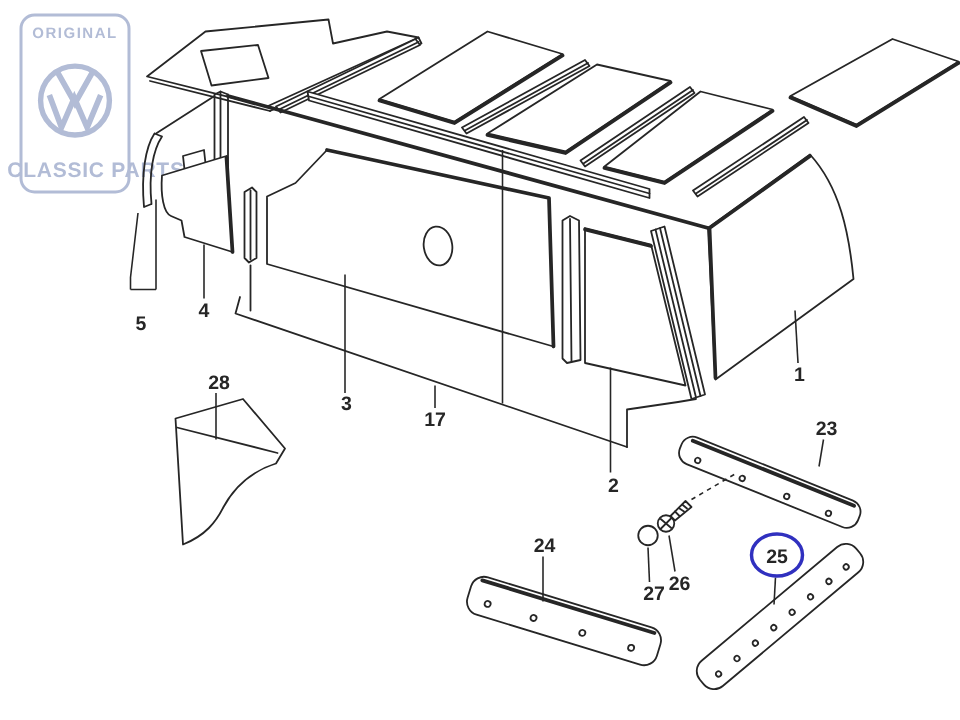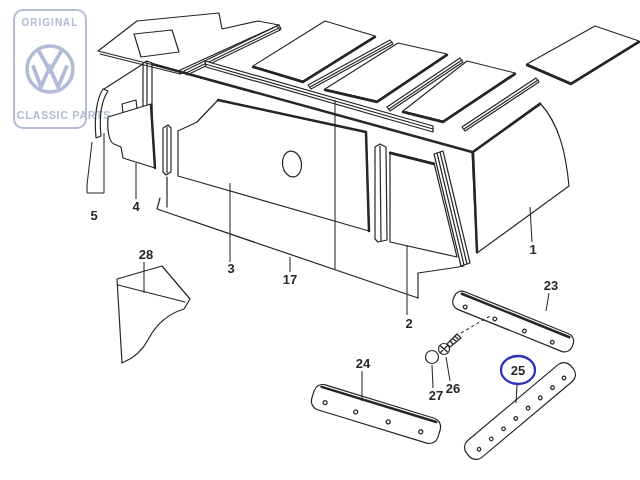--- a/index.html
+++ b/index.html
@@ -9,21 +9,21 @@
   }
   html,body{margin:0;padding:0;background:#ffffff;}
   #stage{position:relative;width:640px;height:480px;background:#fff;overflow:hidden;
          font-family:"Liberation Sans",sans-serif;}
   
   .watermark{position:absolute;left:13px;top:9px;width:74px;height:120px;
     border:2px solid var(--wm);border-radius:10px;color:var(--wm);
     display:flex;flex-direction:column;align-items:center;justify-content:space-between;
     padding:6px 0;box-sizing:border-box;z-index:1;}
   .wm-text{font-weight:700;font-size:10px;letter-spacing:1px;white-space:nowrap;}
-  .wm-text.bottom{font-size:11px;letter-spacing:.5px;margin-left:28px;}
+  .wm-text.bottom{font-size:14px;letter-spacing:.5px;margin-left:28px;}
   .wm-logo{width:54px;height:54px;}
   
   svg.draw{position:absolute;left:0;top:0;z-index:2;}
   .ln{stroke:var(--line);stroke-width:1.2;fill:none;stroke-linejoin:round;stroke-linecap:round;}
   .thk{stroke:var(--line);stroke-width:2.5;fill:none;stroke-linejoin:round;stroke-linecap:round;}
   .fillw{fill:#ffffff;}
   .leader{stroke:var(--line);stroke-width:1.05;fill:none;}
   .label{font:700 13px "Liberation Sans",sans-serif;fill:var(--line);text-anchor:middle;}
   .hl-ring{stroke:var(--hl);stroke-width:2.3;fill:none;}
 </style>

